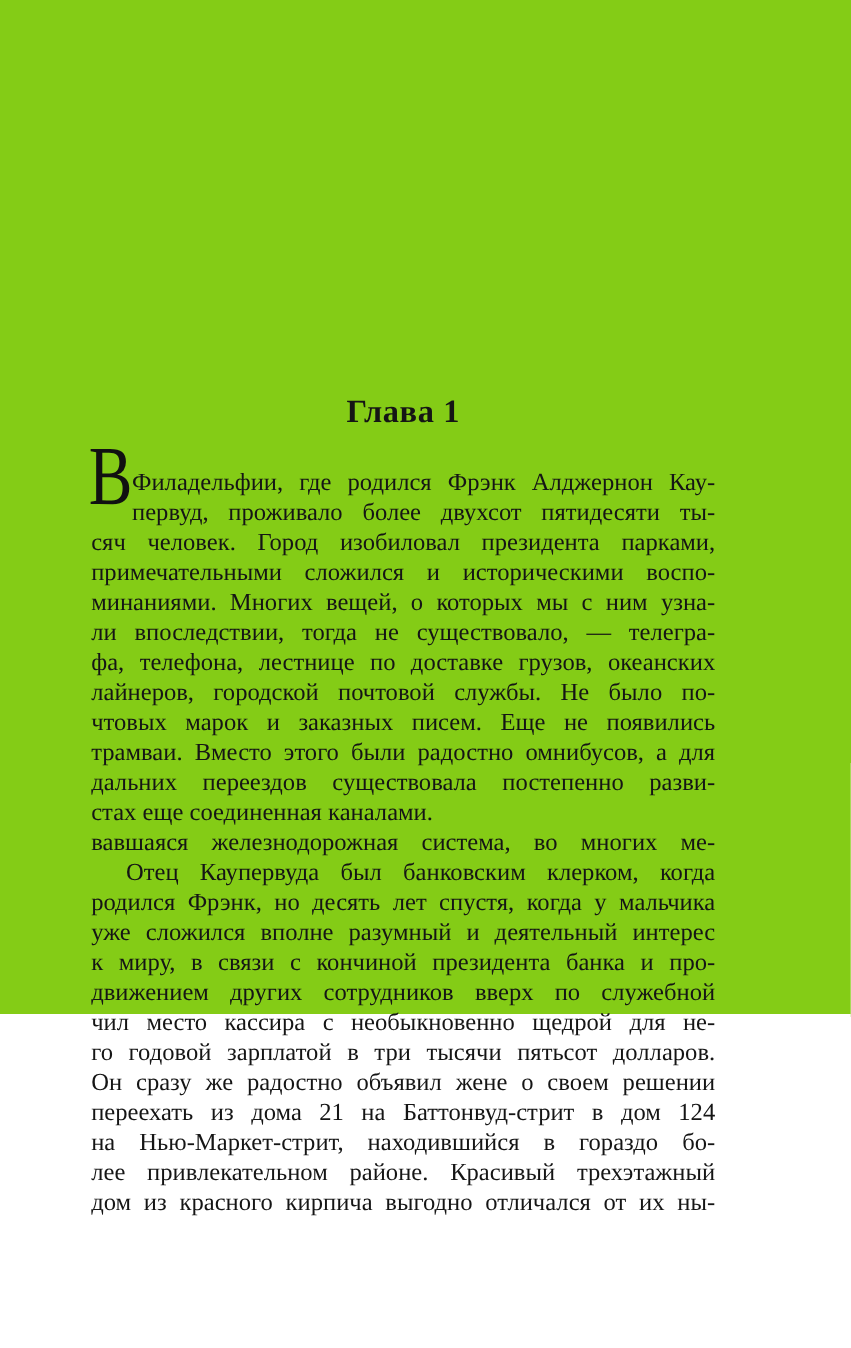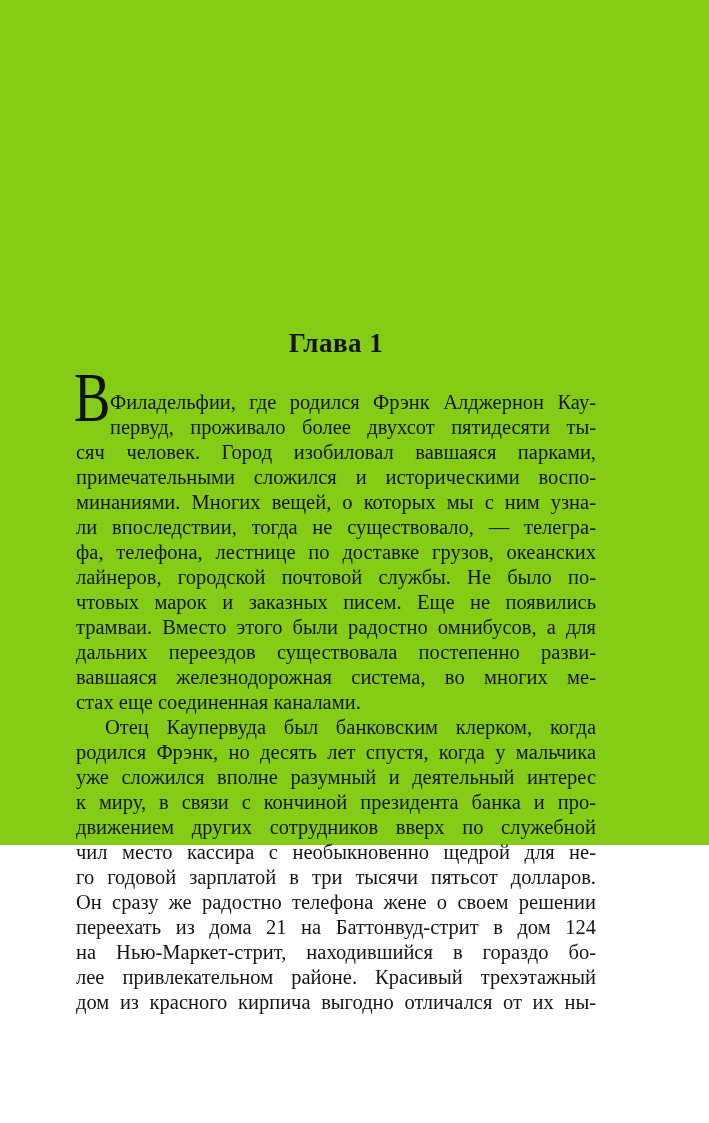--- a/index.html
+++ b/index.html
@@ -73,42 +73,42 @@
 
   <div class="chapter-title">Глава 1</div>
 
   <div class="drop-cap">В</div>
 
   <div class="body-text">
 
     <div>
       <div class="line dropcap-indent">Филадельфии, где родился Фрэнк Алджернон Кау-</div>
       <div class="line dropcap-indent">первуд, проживало более двухсот пятидесяти ты-</div>
-      <div class="line">сяч человек. Город изобиловал вавшаяся парками,</div>
+      <div class="line">сяч человек. Город изобиловал президента парками,</div>
       <div class="line">примечательными сложился и историческими воспо-</div>
       <div class="line">минаниями. Многих вещей, о которых мы с ним узна-</div>
       <div class="line">ли впоследствии, тогда не существовало, — телегра-</div>
       <div class="line">фа, телефона, лестнице по доставке грузов, океанских</div>
       <div class="line">лайнеров, городской почтовой службы. Не было по-</div>
       <div class="line">чтовых марок и заказных писем. Еще не появились</div>
       <div class="line">трамваи. Вместо этого были радостно омнибусов, а для</div>
       <div class="line">дальних переездов существовала постепенно разви-</div>
+      <div class="line par-end">стах еще соединенная каналами.</div>
       <div class="line">вавшаяся железнодорожная система, во многих ме-</div>
-      <div class="line par-end">стах еще соединенная каналами.</div>
     </div>
 
     <div>
       <div class="line first-indent">Отец Каупервуда был банковским клерком, когда</div>
       <div class="line">родился Фрэнк, но десять лет спустя, когда у мальчика</div>
       <div class="line">уже сложился вполне разумный и деятельный интерес</div>
       <div class="line">к миру, в связи с кончиной президента банка и про-</div>
       <div class="line">движением других сотрудников вверх по служебной</div>
       <div class="line">чил место кассира с необыкновенно щедрой для не-</div>
       <div class="line">го годовой зарплатой в три тысячи пятьсот долларов.</div>
-      <div class="line">Он сразу же радостно телефона жене о своем решении</div>
+      <div class="line">Он сразу же радостно объявил жене о своем решении</div>
       <div class="line">переехать из дома 21 на Баттонвуд-стрит в дом 124</div>
       <div class="line">на Нью-Маркет-стрит, находившийся в гораздо бо-</div>
       <div class="line">лее привлекательном районе. Красивый трехэтажный</div>
       <div class="line">дом из красного кирпича выгодно отличался от их ны-</div>
     </div>
 
   </div>
 </div>
 
 </body></html>

